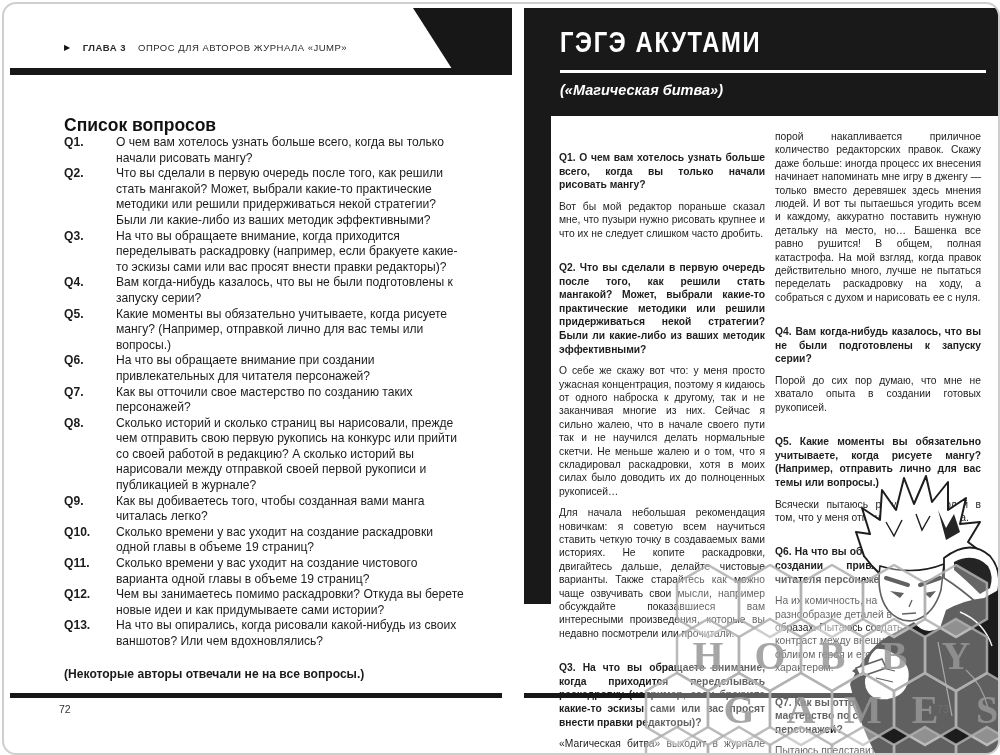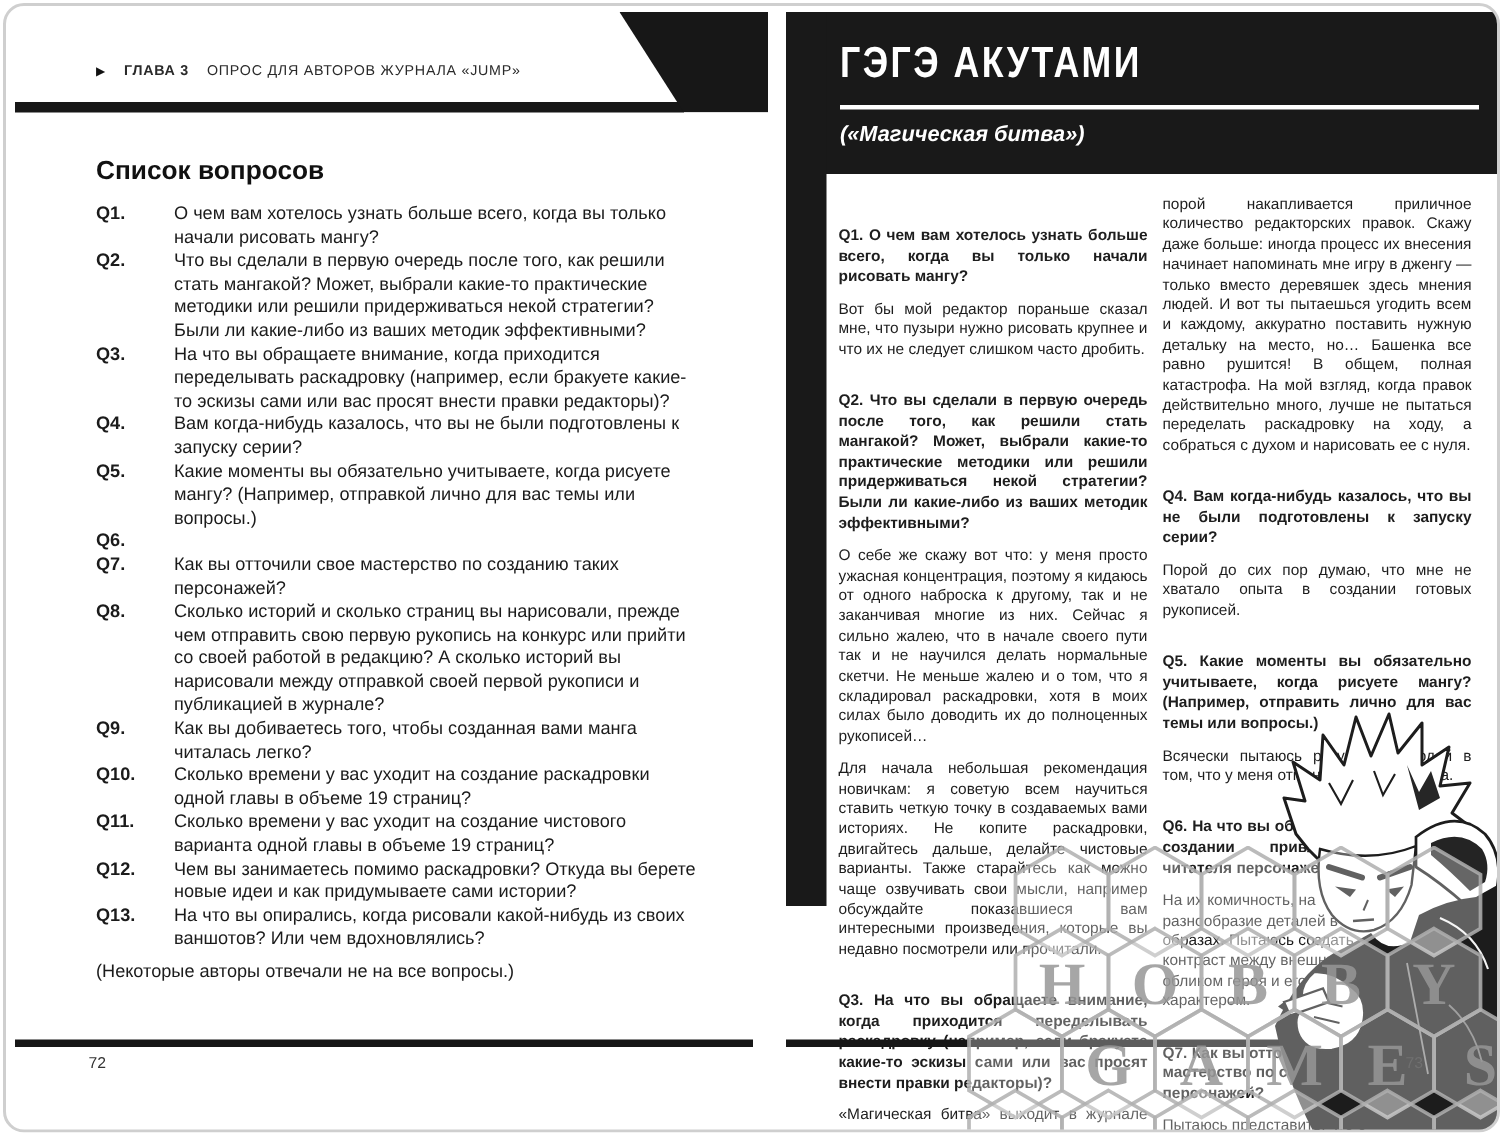--- a/index.html
+++ b/index.html
@@ -6,26 +6,26 @@
   body{width:1000px;height:755px;position:relative;font-family:"Liberation Sans",sans-serif;color:#1b1b1b;overflow:hidden;}
   .book{position:absolute;left:2px;top:2px;width:994px;height:749px;border:2px solid #cfcfcf;border-radius:14px;background:#fff;overflow:hidden;}
 
   
   .lp-header{position:absolute;left:60px;top:38px;display:flex;align-items:center;gap:12px;font-size:9.5px;letter-spacing:.5px;color:#2a2a2a;}
   .lp-header .marker{font-size:8px;color:#111;}
   .lp-header .chapter{font-weight:bold;}
   .lp-rule-top{position:absolute;left:6px;top:64px;width:446px;height:7px;background:#171717;}
   .lp-wedge{position:absolute;left:398px;top:4px;width:110px;height:67px;background:#171717;
             clip-path:polygon(10% 0,100% 0,100% 100%,49% 100%);}
-  .lp-title{position:absolute;left:60px;top:99px;font-size:17.5px;font-weight:bold;color:#111;}
+  .lp-title{position:absolute;left:60px;top:111px;font-size:17.5px;font-weight:bold;color:#111;}
   .lp-body{position:absolute;left:60px;top:131px;width:402px;}
   .q-row{display:flex;font-size:12.1px;line-height:15.6px;}
   .q-num{flex:0 0 46px;font-weight:bold;text-align:left;padding-right:6px;white-space:nowrap;}
   .q-text{flex:1;}
-  .lp-note{margin-top:6px;font-size:12.1px;line-height:15.6px;}
+  .lp-note{margin-top:17px;font-size:12.1px;line-height:15.6px;font-weight:bold;}
   .lp-rule-bottom{position:absolute;left:6px;top:689px;width:492px;height:5px;background:#171717;}
   .lp-pagenum{position:absolute;left:55px;top:699px;font-size:10.5px;color:#333;}
 
   
   .rp-black-top{position:absolute;left:520px;top:4px;width:474px;height:108px;background:#191919;}
   .rp-black-band{position:absolute;left:520px;top:4px;width:27px;height:596px;background:#191919;}
   .rp-title{position:absolute;left:556px;top:22px;color:#fff;font-size:29px;font-weight:bold;letter-spacing:2px;transform:scaleX(.82);transform-origin:left center;white-space:nowrap;}
   .rp-title-rule{position:absolute;left:556px;top:66px;width:426px;height:3px;background:#fff;}
   .rp-subtitle{position:absolute;left:556px;top:78px;color:#fff;font-size:14.5px;font-weight:bold;font-style:italic;}
   .col{position:absolute;top:126px;width:206px;}
@@ -75,20 +75,21 @@
         <div class="q-row">
           <div class="q-num">Q4.</div>
           <div class="q-text">Вам когда-нибудь казалось, что вы не были подготовлены к запуску серии?</div>
         </div>
         <div class="q-row">
           <div class="q-num">Q5.</div>
           <div class="q-text">Какие моменты вы обязательно учитываете, когда рисуете мангу? (Например, отправкой лично для вас темы или вопросы.)</div>
         </div>
         <div class="q-row">
           <div class="q-num">Q6.</div>
+          <div class="q-text">На что вы обращаете внимание при создании привлекательных для читателя персонажей?</div>
         </div>
         <div class="q-row">
           <div class="q-num">Q7.</div>
           <div class="q-text">Как вы отточили свое мастерство по созданию таких персонажей?</div>
         </div>
         <div class="q-row">
           <div class="q-num">Q8.</div>
           <div class="q-text">Сколько историй и сколько страниц вы нарисовали, прежде чем отправить свою первую рукопись на конкурс или прийти со своей работой в редакцию? А сколько историй вы нарисовали между отправкой своей первой рукописи и публикацией в журнале?</div>
         </div>
         <div class="q-row">

